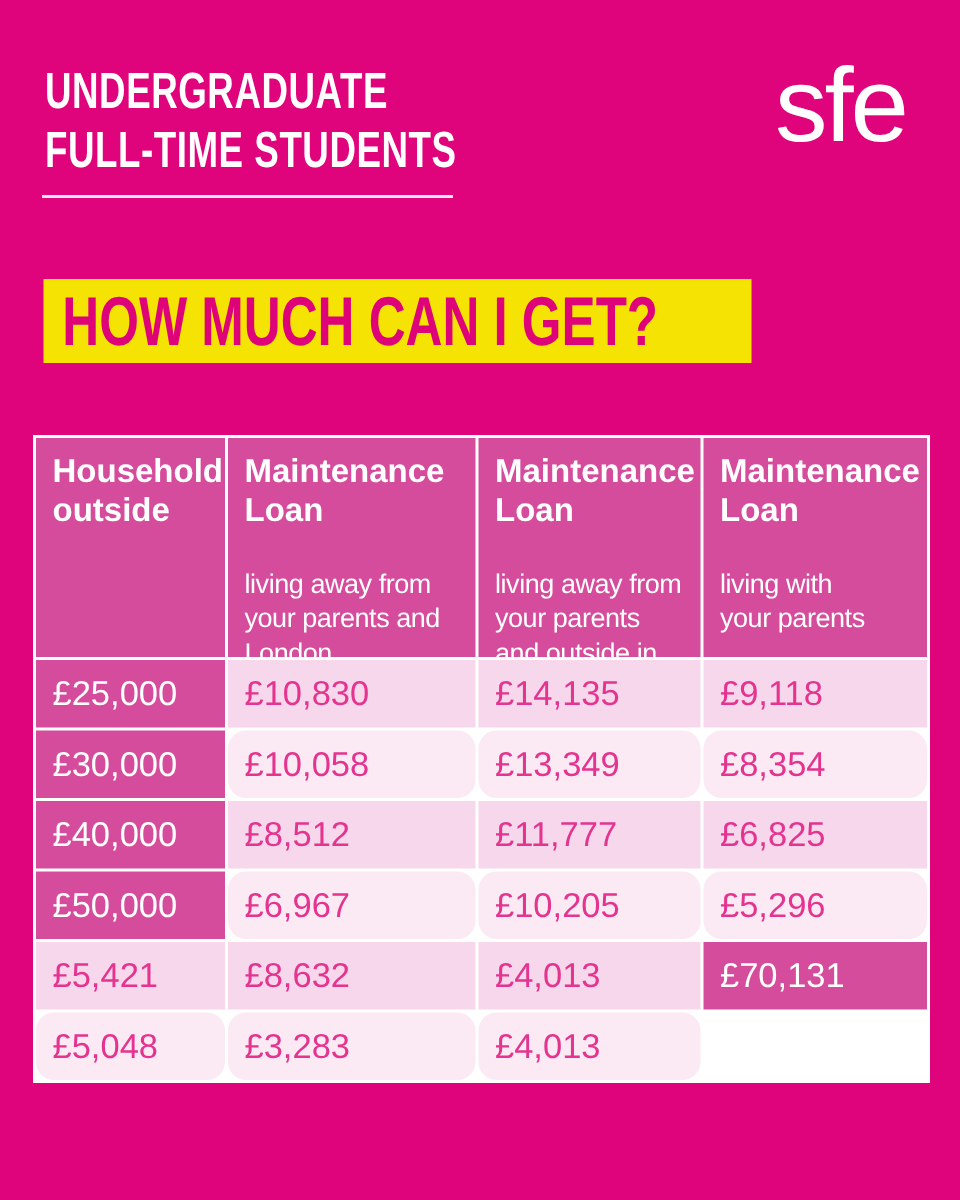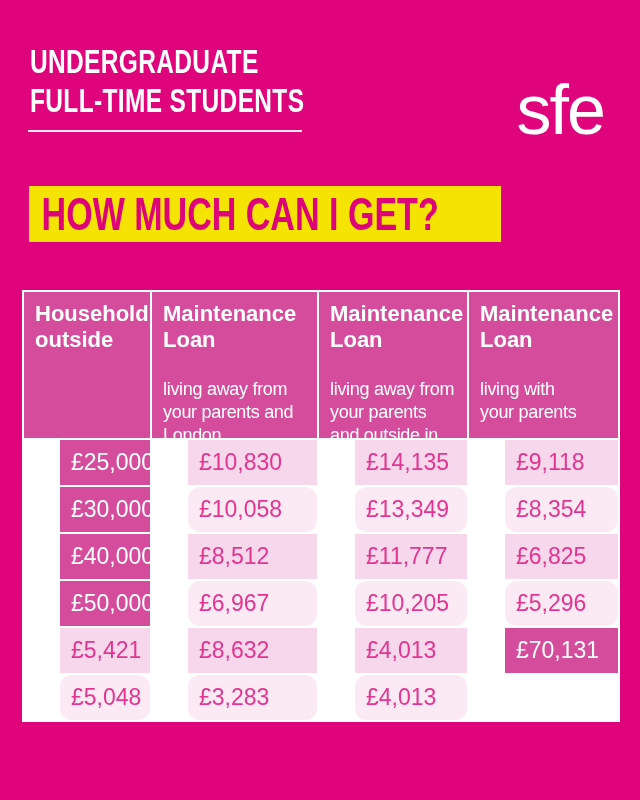--- a/index.html
+++ b/index.html
@@ -22,21 +22,20 @@
     letter-spacing:0.5px;
   }
   .title-rule{
     position:absolute;left:28px;top:130px;width:274px;height:2px;
     background:rgba(255,255,255,0.9);
   }
   .logo{
     position:absolute;top:32px;right:36px;
     color:var(--white);font-size:70px;line-height:1.1;font-weight:400;
     letter-spacing:-2px;
-    margin-top:40px;
   }
   .banner{
     position:absolute;left:29px;top:186px;width:472px;height:56px;
     background:var(--banner-bg);overflow:visible;
   }
   .banner span{
     display:inline-block;white-space:nowrap;
     color:var(--banner-text);font-weight:bold;font-size:46px;line-height:56px;
     padding-left:17px;transform:scaleX(0.74);transform-origin:left center;
   }
@@ -48,21 +47,21 @@
     gap:2px;padding:2px;background:var(--white);
   }
   .th{
     background:var(--header-bg);color:var(--white);
     padding:9px 2px 0 11px;overflow:hidden;
   }
   .th-title{font-size:22px;font-weight:bold;line-height:26px;}
   .th-sub{margin-top:25px;font-size:18px;line-height:23px;letter-spacing:-0.3px;}
   .td{
     display:flex;align-items:center;
-    font-size:23px;padding-left:11px;overflow:hidden;margin-left:36px;
+    font-size:23px;padding-left:11px;overflow:hidden;
   }
   .td.income{background:var(--header-bg);color:var(--white);}
   .td.val{color:var(--value-text);}
   .td.shade-a{background:var(--row-a);}
   .td.shade-b{background:var(--row-b);border-radius:12px;}
 </style>
 </head>
 <body>
 
 <div class="page-title">

